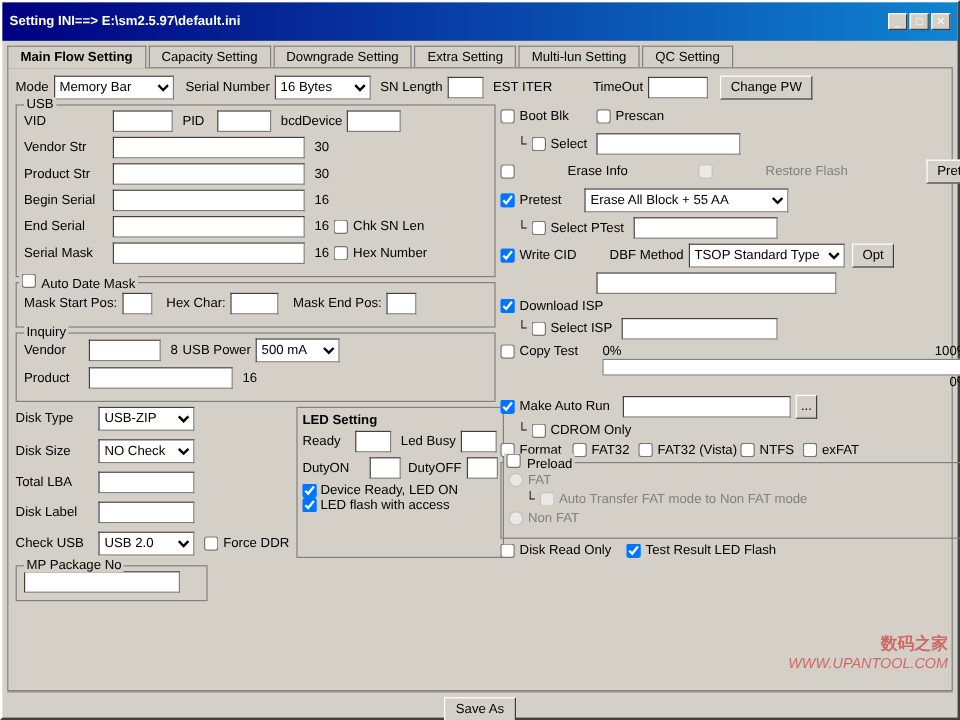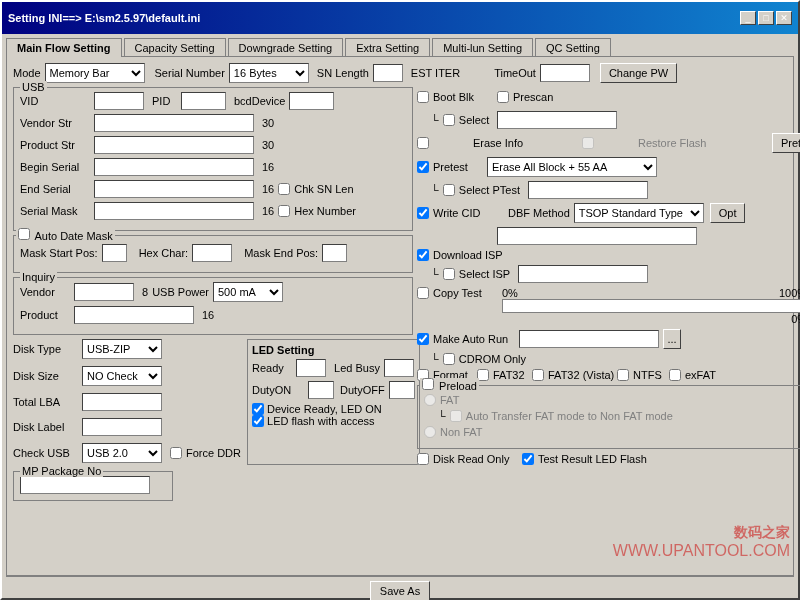--- a/index.html
+++ b/index.html
@@ -373,15 +373,15 @@
 
     <div class="bottom-bar">
       <button class="btn" style="width:60px;">Save As</button>
       <button class="btn" style="width:50px;">OK</button>
       <button class="btn" style="width:50px;">Cancel</button>
     </div>
   </div>
 
   <div style="position:absolute; bottom:40px; right:10px; opacity:0.5; pointer-events:none; text-align:right;">
     <div style="font-size:14px; color:#c00; font-weight:bold;">数码之家</div>
-    <div style="font-size:16px; color:#c00;">WWW.UPANTOOL.COM</div>
+    <div style="font-size:12px; color:#c00;font-style:italic;">WWW.UPANTOOL.COM</div>
   </div>
 </div>
 
 </body></html>

